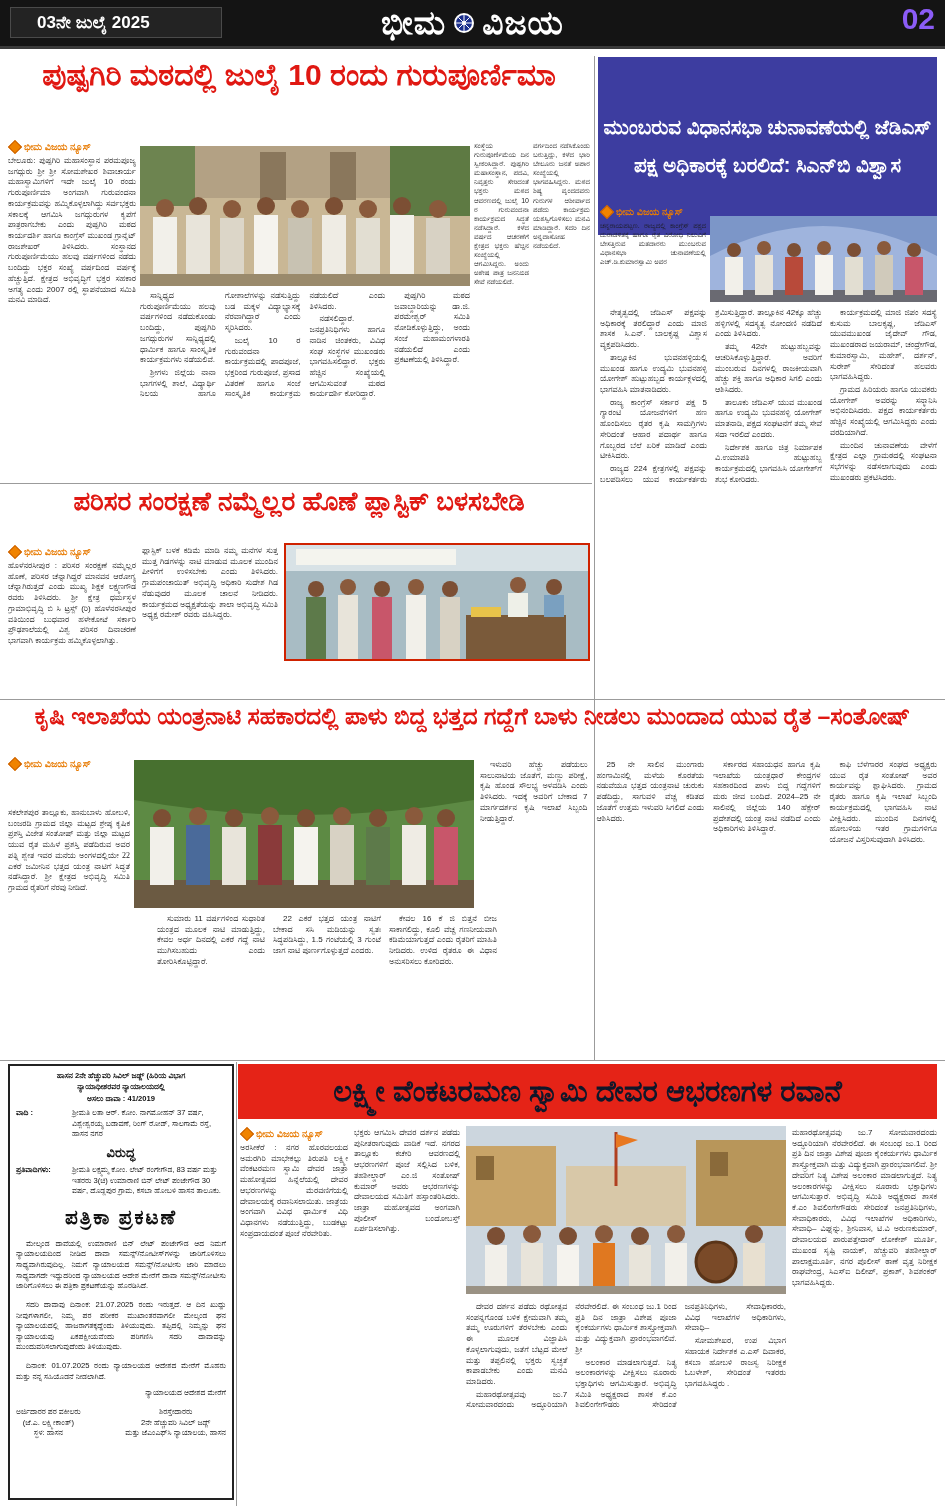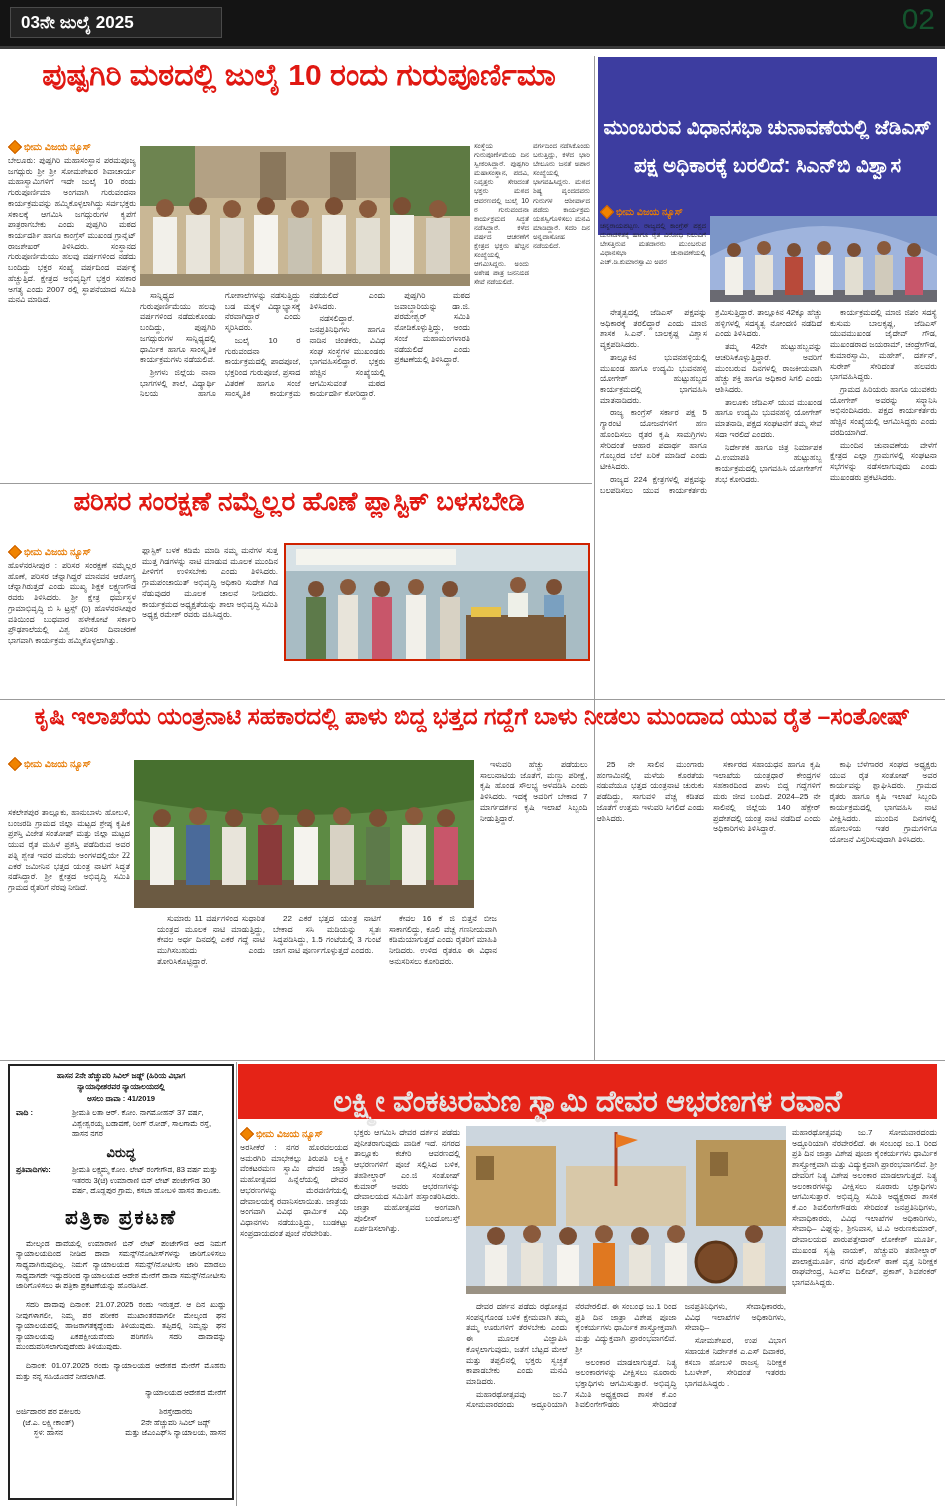--- a/index.html
+++ b/index.html
@@ -2,33 +2,33 @@
 <html><head>
 <meta charset="utf-8">
 <style>
   html,body{margin:0;padding:0;background:#e9e9e9;}
   .page{position:relative;width:945px;height:1506px;background:#ffffff;
         font-family:"Liberation Sans","DejaVu Sans",sans-serif;overflow:hidden;margin:0 auto;}
   .abs{position:absolute;}
   
   .masthead-bar{left:0;top:0;width:945px;height:46px;background:#141414;border-bottom:3px solid #3a3a3a;}
   .date-box{left:10px;top:7px;width:212px;height:31px;background:#232323;border:1px solid #4a4a4a;
-            color:#fff;font-weight:bold;font-size:17px;display:flex;align-items:center;padding-left:10px;box-sizing:border-box;}
+            color:#fff;font-weight:bold;font-size:17px;display:flex;align-items:center;padding-left:26px;box-sizing:border-box;}
   .masthead{left:0;top:0;width:945px;height:46px;display:flex;align-items:center;justify-content:center;gap:6px;
             color:#fff;font-weight:bold;font-size:33px;letter-spacing:1px;}
-  .pagenum{right:10px;top:2px;color:#14532d;font-weight:normal;font-size:30px;}
+  .pagenum{right:10px;top:2px;color:#8b5cf6;font-weight:bold;font-size:30px;}
   
   .hl{color:#e01812;font-weight:bold;text-align:center;line-height:1.15;}
   .hl1{left:8px;top:58px;width:582px;font-size:30px;}
   .hl2{left:8px;top:487px;width:582px;font-size:26px;}
   .hl3{left:8px;top:703px;width:929px;font-size:23px;}
   .bluebox{left:598px;top:57px;width:339px;height:178px;background:#3d3da0;color:#fff;font-weight:bold;
            text-align:center;display:flex;flex-direction:column;justify-content:center;gap:14px;font-size:20px;line-height:1.2;}
-  .redbox{left:238px;top:1064px;width:699px;height:55px;background:#e52317;color:#e5e5e5;font-weight:bold;
-          display:flex;align-items:flex-end;justify-content:center;font-size:29px;}
+  .redbox{left:238px;top:1064px;width:699px;height:55px;background:#e52317;color:#0f172a;font-weight:bold;
+          display:flex;align-items:center;justify-content:center;font-size:29px;}
   
   .t{font-size:8px;line-height:1.34;text-align:justify;color:#1b1b1b;overflow:hidden;}
   .t p{margin:0 0 2px 0;text-indent:10px;}
   .tiny{font-size:7px;line-height:1.3;}
   .cols3{column-count:3;column-gap:8px;}
   .cols4{column-count:4;column-gap:9px;}
   .byline{display:flex;align-items:center;gap:4px;color:#e87c05;font-weight:bold;font-size:9.5px;white-space:nowrap;}
   .flame{width:8px;height:8px;background:#f08300;border:1px solid #c95f00;transform:rotate(45deg);flex:0 0 auto;}
   .caption{font-size:7.5px;line-height:1.3;color:#222;text-align:justify;}
   
@@ -51,20 +51,37 @@
   .sigs .colL{text-align:center;}
   .sigs .colR{text-align:center;}
 </style>
 </head>
 <body>
 
 <div class="page">
 
   <div class="abs masthead-bar"></div>
   <div class="abs date-box">03ನೇ ಜುಲೈ 2025</div>
+  <div class="abs masthead">
+    <span>ಭೀಮ</span>
+    <span style="display:inline-flex;">
+      <svg width="24" height="24" viewBox="0 0 24 24">
+          <circle cx="12" cy="12" r="10" fill="#fff"></circle>
+          <circle cx="12" cy="12" r="8" fill="#1a2e8c"></circle>
+          <g stroke="#fff" stroke-width="1">
+            <line x1="12" y1="4" x2="12" y2="20"></line>
+            <line x1="4" y1="12" x2="20" y2="12"></line>
+            <line x1="6.3" y1="6.3" x2="17.7" y2="17.7"></line>
+            <line x1="17.7" y1="6.3" x2="6.3" y2="17.7"></line>
+          </g>
+          <circle cx="12" cy="12" r="2" fill="#fff"></circle>
+        </svg>
+    </span>
+    <span>ವಿಜಯ</span>
+  </div>
   <div class="abs pagenum">02</div>
 
   <div class="abs vline" style="left:594px;top:56px;height:1004px;"></div>
   <div class="abs hline" style="left:0;top:483px;width:592px;"></div>
   <div class="abs hline" style="left:0;top:699px;width:945px;"></div>
   <div class="abs hline" style="left:0;top:1060px;width:945px;"></div>
   <div class="abs vline" style="left:236px;top:1062px;height:444px;"></div>
 
   <div class="abs hl hl1">ಪುಷ್ಪಗಿರಿ ಮಠದಲ್ಲಿ ಜುಲೈ 10 ರಂದು ಗುರುಪೂರ್ಣಿಮಾ</div>
   <div class="abs byline" style="left:10px;top:141px;">
@@ -224,29 +241,29 @@
           <rect x="135" y="41" width="18" height="38" fill="#e2ded2"></rect>
         <circle cx="174" cy="32" r="7" fill="#8a5a3c"></circle>
           <rect x="165" y="39" width="18" height="40" fill="#d0cabb"></rect>
         <circle cx="204" cy="34" r="7" fill="#7c4f34"></circle>
           <rect x="195" y="41" width="18" height="38" fill="#c8566a"></rect>
       </g>
     </svg>
   </div>
   <div class="abs t cols3" style="left:600px;top:308px;width:337px;height:748px;">
       <p>ನೇತೃತ್ವದಲ್ಲಿ ಜೆಡಿಎಸ್ ಪಕ್ಷವನ್ನು ಅಧಿಕಾರಕ್ಕೆ ತರಲಿದ್ದಾರೆ ಎಂದು ಮಾಜಿ ಶಾಸಕ ಸಿ.ಎನ್. ಬಾಲಕೃಷ್ಣ ವಿಶ್ವಾಸ ವ್ಯಕ್ತಪಡಿಸಿದರು.</p>
-      <p>ತಾಲ್ಲೂಕಿನ ಭುವನಹಳ್ಳಿಯಲ್ಲಿ ಮುಖಂಡ ಹಾಗೂ ಉದ್ಯಮಿ ಭುವನಹಳ್ಳಿ ಯೋಗೇಶ್ ಹುಟ್ಟುಹಬ್ಬದ ಕಾರ್ಯಕ್ರಮದಲ್ಲಿ ಭಾಗವಹಿಸಿ ಮಾತನಾಡಿದರು.</p>
+      <p>ತಾಲ್ಲೂಕಿನ ಭುವನಹಳ್ಳಿಯಲ್ಲಿ ಮುಖಂಡ ಹಾಗೂ ಉದ್ಯಮಿ ಭುವನಹಳ್ಳಿ ಯೋಗೇಶ್ ಹುಟ್ಟುಹಬ್ಬದ ಕಾರ್ಯಕ್ಗಳದಲ್ಲಿ ಭಾಗವಹಿಸಿ ಮಾತನಾಡಿದರು.</p>
       <p>ರಾಜ್ಯ ಕಾಂಗ್ರೆಸ್ ಸರ್ಕಾರ ಪಕ್ಷ 5 ಗ್ಯಾರಂಟಿ ಯೋಜನೆಗಳಿಗೆ ಹಣ ಹೊಂದಿಸಲು ರೈತರ ಕೃಷಿ ಸಾಮಗ್ರಿಗಳು ಸೇರಿದಂತೆ ಆಹಾರ ಪದಾರ್ಥ ಹಾಗೂ ಗೊಬ್ಬರದ ಬೆಲೆ ಏರಿಕೆ ಮಾಡಿದೆ ಎಂದು ಟೀಕಿಸಿದರು.</p>
       <p>ರಾಜ್ಯದ 224 ಕ್ಷೇತ್ರಗಳಲ್ಲಿ ಪಕ್ಷವನ್ನು ಬಲಪಡಿಸಲು ಯುವ ಕಾರ್ಯಕರ್ತರು ಶ್ರಮಿಸುತ್ತಿದ್ದಾರೆ. ತಾಲ್ಲೂಕಿನ 42ಕ್ಕೂ ಹೆಚ್ಚು ಹಳ್ಳಿಗಳಲ್ಲಿ ಸದಸ್ಯತ್ವ ನೋಂದಣಿ ನಡೆದಿದೆ ಎಂದು ತಿಳಿಸಿದರು.</p>
       <p>ತಮ್ಮ 42ನೇ ಹುಟ್ಟುಹಬ್ಬವನ್ನು ಆಚರಿಸಿಕೊಳ್ಳುತ್ತಿದ್ದಾರೆ. ಅವರಿಗೆ ಮುಂಬರುವ ದಿನಗಳಲ್ಲಿ ರಾಜಕೀಯವಾಗಿ ಹೆಚ್ಚು ಶಕ್ತಿ ಹಾಗೂ ಅಧಿಕಾರ ಸಿಗಲಿ ಎಂದು ಆಶಿಸಿದರು.</p>
       <p>ತಾಲೂಕು ಜೆಡಿಎಸ್ ಯುವ ಮುಖಂಡ ಹಾಗೂ ಉದ್ಯಮಿ ಭುವನಹಳ್ಳಿ ಯೋಗೇಶ್ ಮಾತನಾಡಿ, ಪಕ್ಷದ ಸಂಘಟನೆಗೆ ತಮ್ಮ ಸೇವೆ ಸದಾ ಇರಲಿದೆ ಎಂದರು.</p>
       <p>ನಿರ್ದೇಶಕ ಹಾಗೂ ಚಿತ್ರ ನಿರ್ಮಾಪಕ ವಿ.ಉಮಾಪತಿ ಹುಟ್ಟುಹಬ್ಬ ಕಾರ್ಯಕ್ರಮದಲ್ಲಿ ಭಾಗವಹಿಸಿ ಯೋಗೇಶ್‌ಗೆ ಶುಭ ಕೋರಿದರು.</p>
       <p>ಕಾರ್ಯಕ್ರಮದಲ್ಲಿ ಮಾಜಿ ಜಿಪಂ ಸದಸ್ಯೆ ಕುಸುಮ ಬಾಲಕೃಷ್ಣ, ಜೆಡಿಎಸ್ ಯುವಮುಖಂಡ ಜೈದೇವ್ ಗೌಡ, ಮುಖಂಡರಾದ ಜಯರಾಮ್, ಚಂದ್ರೇಗೌಡ, ಕುಮಾರಸ್ವಾಮಿ, ಮಹೇಶ್, ದರ್ಶನ್, ಸುರೇಶ್ ಸೇರಿದಂತೆ ಹಲವರು ಭಾಗವಹಿಸಿದ್ದರು.</p>
       <p>ಗ್ರಾಮದ ಹಿರಿಯರು ಹಾಗೂ ಯುವಕರು ಯೋಗೇಶ್ ಅವರನ್ನು ಸನ್ಮಾನಿಸಿ ಅಭಿನಂದಿಸಿದರು. ಪಕ್ಷದ ಕಾರ್ಯಕರ್ತರು ಹೆಚ್ಚಿನ ಸಂಖ್ಯೆಯಲ್ಲಿ ಆಗಮಿಸಿದ್ದರು ಎಂದು ವರದಿಯಾಗಿದೆ.</p>
-      <p>ಮುಂದಿನ ಚುನಾವಣೆಯ ವೇಳೆಗೆ ಕ್ಷೇತ್ರದ ಎಲ್ಲಾ ಗ್ರಾಮಗಳಲ್ಲಿ ಸಂಘಟನಾ ಸಭೆಗಳನ್ನು ನಡೆಸಲಾಗುವುದು ಎಂದು ಮುಖಂಡರು ಪ್ರಕಟಿಸಿದರು.</p>
+      <p>ಮುಂದಿನ ಚುನಾವಣೆಯ ವೇಳೆಗೆ ಕ್ಷೇತ್ರದ ಎಲ್ಲಾ ಗ್ರಾಮಠದಲ್ಲಿ ಸಂಘಟನಾ ಸಭೆಗಳನ್ನು ನಡೆಸಲಾಗುವುದು ಎಂದು ಮುಖಂಡರು ಪ್ರಕಟಿಸಿದರು.</p>
     </div>
 
   <div class="abs notice">
     <div class="c b">ಹಾಸನ 2ನೇ ಹೆಚ್ಚುವರಿ ಸಿವಿಲ್ ಜಡ್ಜ್ (ಹಿರಿಯ ವಿಭಾಗ</div>
     <div class="c b">ನ್ಯಾಯಾಧೀಶರವರ ನ್ಯಾಯಾಲಯದಲ್ಲಿ</div>
     <div class="c b" style="margin-top:2px;">ಅಸಲು ದಾವಾ : 41/2019</div>
     <div class="row">
       <span class="lbl">ವಾದಿ :</span>
       <span>ಶ್ರೀಮತಿ ಲತಾ ಆರ್. ಕೋಂ. ನಾಗಮೋಹನ್ 37 ವರ್ಷ, ವಿಶ್ವೇಶ್ವರಯ್ಯ ಬಡಾವಣೆ, ರಿಂಗ್ ರೋಡ್, ಸಾಲಗಾಮೆ ರಸ್ತೆ, ಹಾಸನ ನಗರ</span>
     </div>

